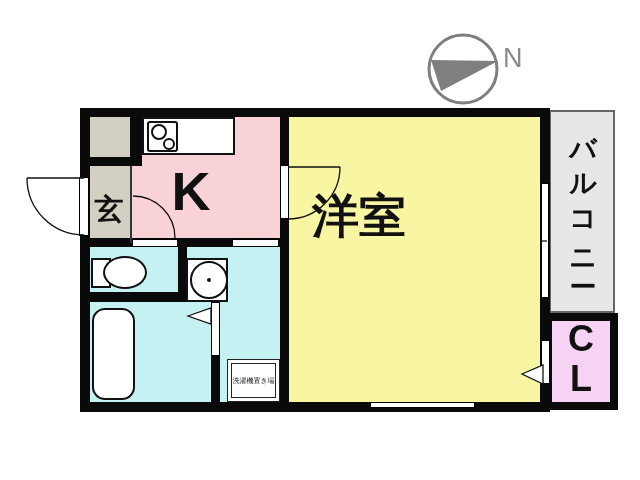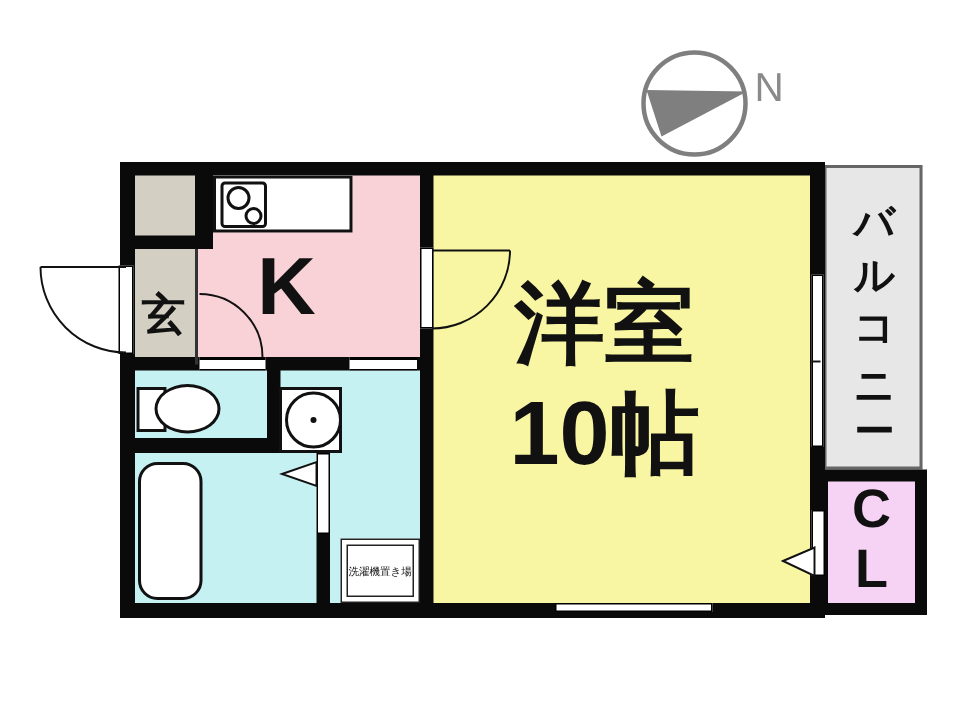--- a/index.html
+++ b/index.html
@@ -52,21 +52,21 @@
   .tub{left:92px;top:308px;width:43px;height:92px;border-radius:13px;}
   .basin-rect{left:186px;top:258px;width:42px;height:44px;}
   .basin-circle{left:190px;top:261px;width:38px;height:38px;border-radius:50%;z-index:4;}
   .basin-dot{left:207px;top:278px;width:4px;height:4px;background:#111;border-radius:50%;z-index:5;position:absolute;}
   .laundry-outer{left:227px;top:359px;width:53px;height:43px;border:1px solid #222;background:#fff;display:flex;align-items:stretch;z-index:3;position:absolute;box-sizing:border-box;}
   .laundry-inner{flex:1;margin:3px;border:1px solid #222;display:flex;align-items:center;justify-content:center;font-size:7px;letter-spacing:0;color:#111;text-align:center;}
   
   .lbl{position:absolute;z-index:6;color:#111;font-weight:bold;}
   .lbl-genkan{left:85px;top:190px;width:48px;text-align:center;font-size:29px;}
   .lbl-k{left:158px;top:160px;width:66px;text-align:center;font-size:54px;}
-  .lbl-main{left:292px;top:179px;width:222px;text-align:center;font-size:60px;line-height:73px;}
+  .lbl-main{left:312px;top:179px;width:222px;text-align:left;font-size:47px;line-height:73px;}
   .lbl-main span{display:block;}
   .lbl-balcony{left:566px;top:117px;width:34px;height:192px;writing-mode:vertical-rl;font-size:27px;letter-spacing:8px;text-align:left;line-height:34px;}
   .lbl-cl{left:552px;top:319px;width:58px;text-align:center;font-size:36px;line-height:40px;}
   .lbl-cl span{display:block;}
   .lbl-n{left:503px;top:43px;font-size:27px;color:#8a8a8a;font-weight:normal;z-index:6;position:absolute;}
   
   .overlay{position:absolute;left:0;top:0;width:640px;height:480px;z-index:5;pointer-events:none;}
   .compass{position:absolute;left:425px;top:30px;width:100px;height:80px;z-index:6;}
 </style>
 </head>
@@ -136,21 +136,20 @@
   <svg class="compass" viewBox="0 0 100 80">
     <circle cx="38" cy="39" r="34" fill="#fff" stroke="#7f7f7f" stroke-width="3"></circle>
     <polygon points="6,30 73,31 16,61" fill="#7f7f7f"></polygon>
   </svg>
   <div class="lbl-n">N</div>
 
   <div class="lbl lbl-genkan">玄</div>
   <div class="lbl lbl-k">K</div>
   <div class="lbl lbl-main">
     <span>洋室</span>
-    <span>10帖</span>
   </div>
   <div class="lbl lbl-balcony">バルコニー</div>
   <div class="lbl lbl-cl">
     <span>C</span>
     <span>L</span>
   </div>
 
 </div>
 
 </body></html>

